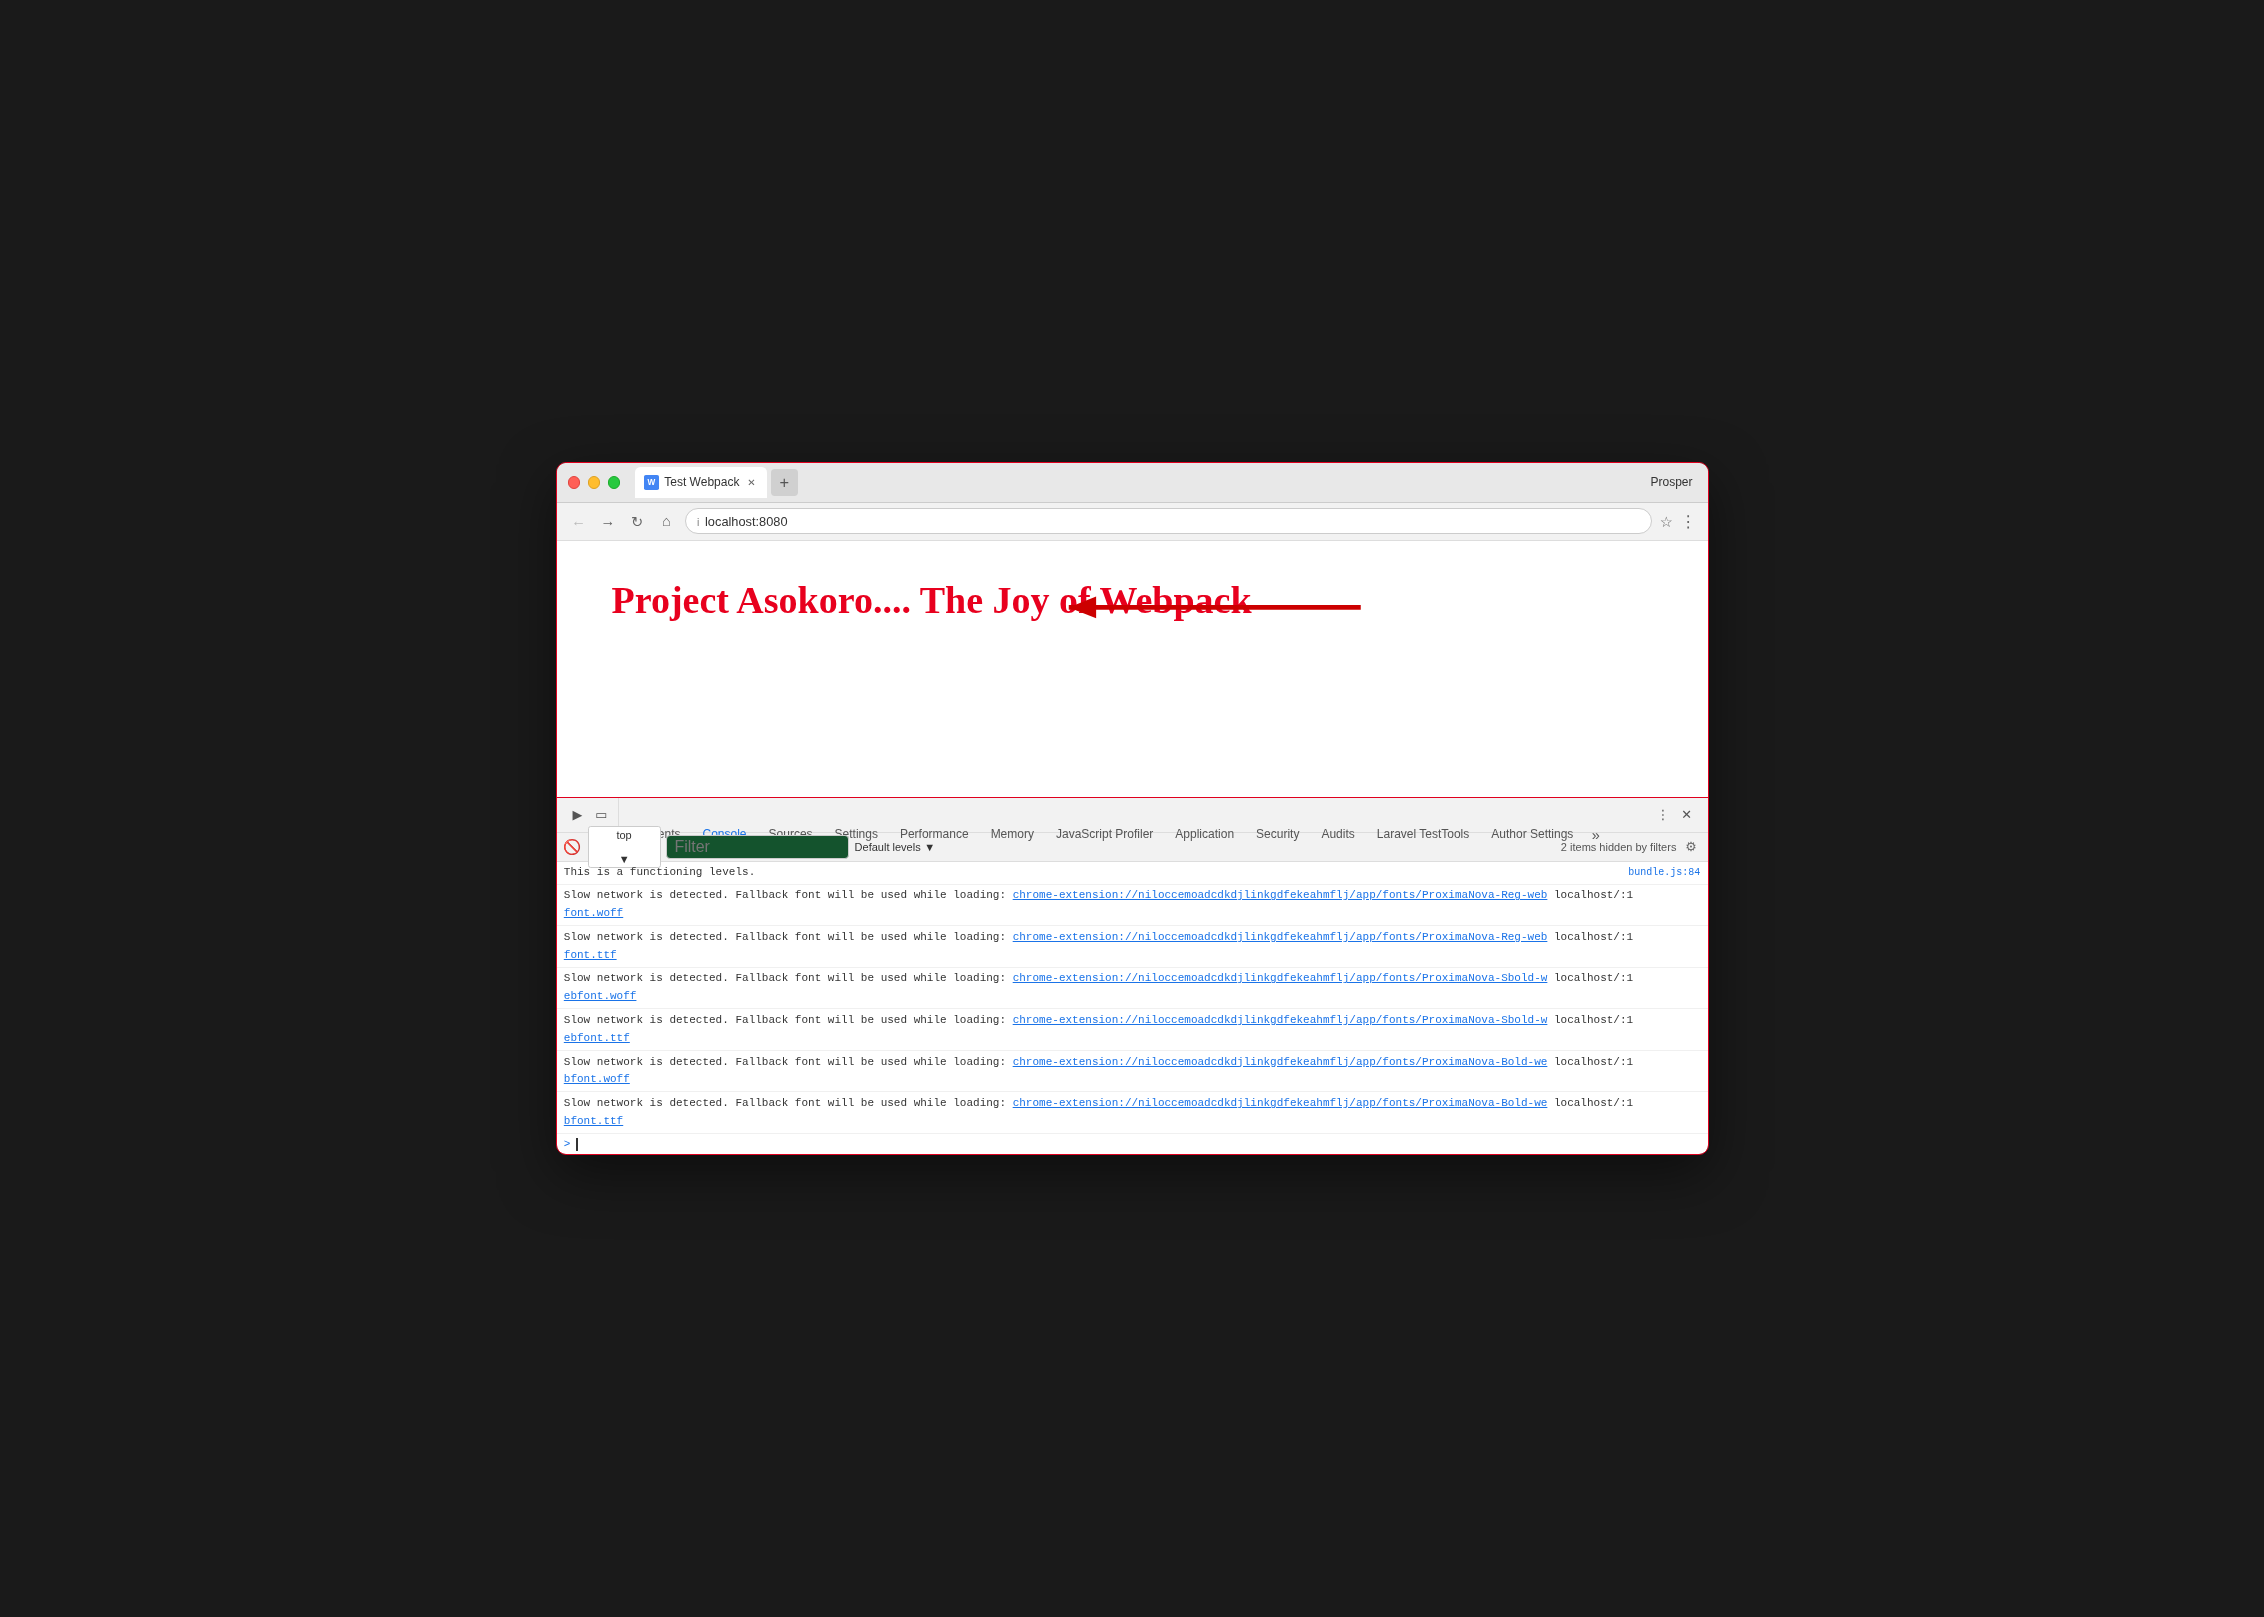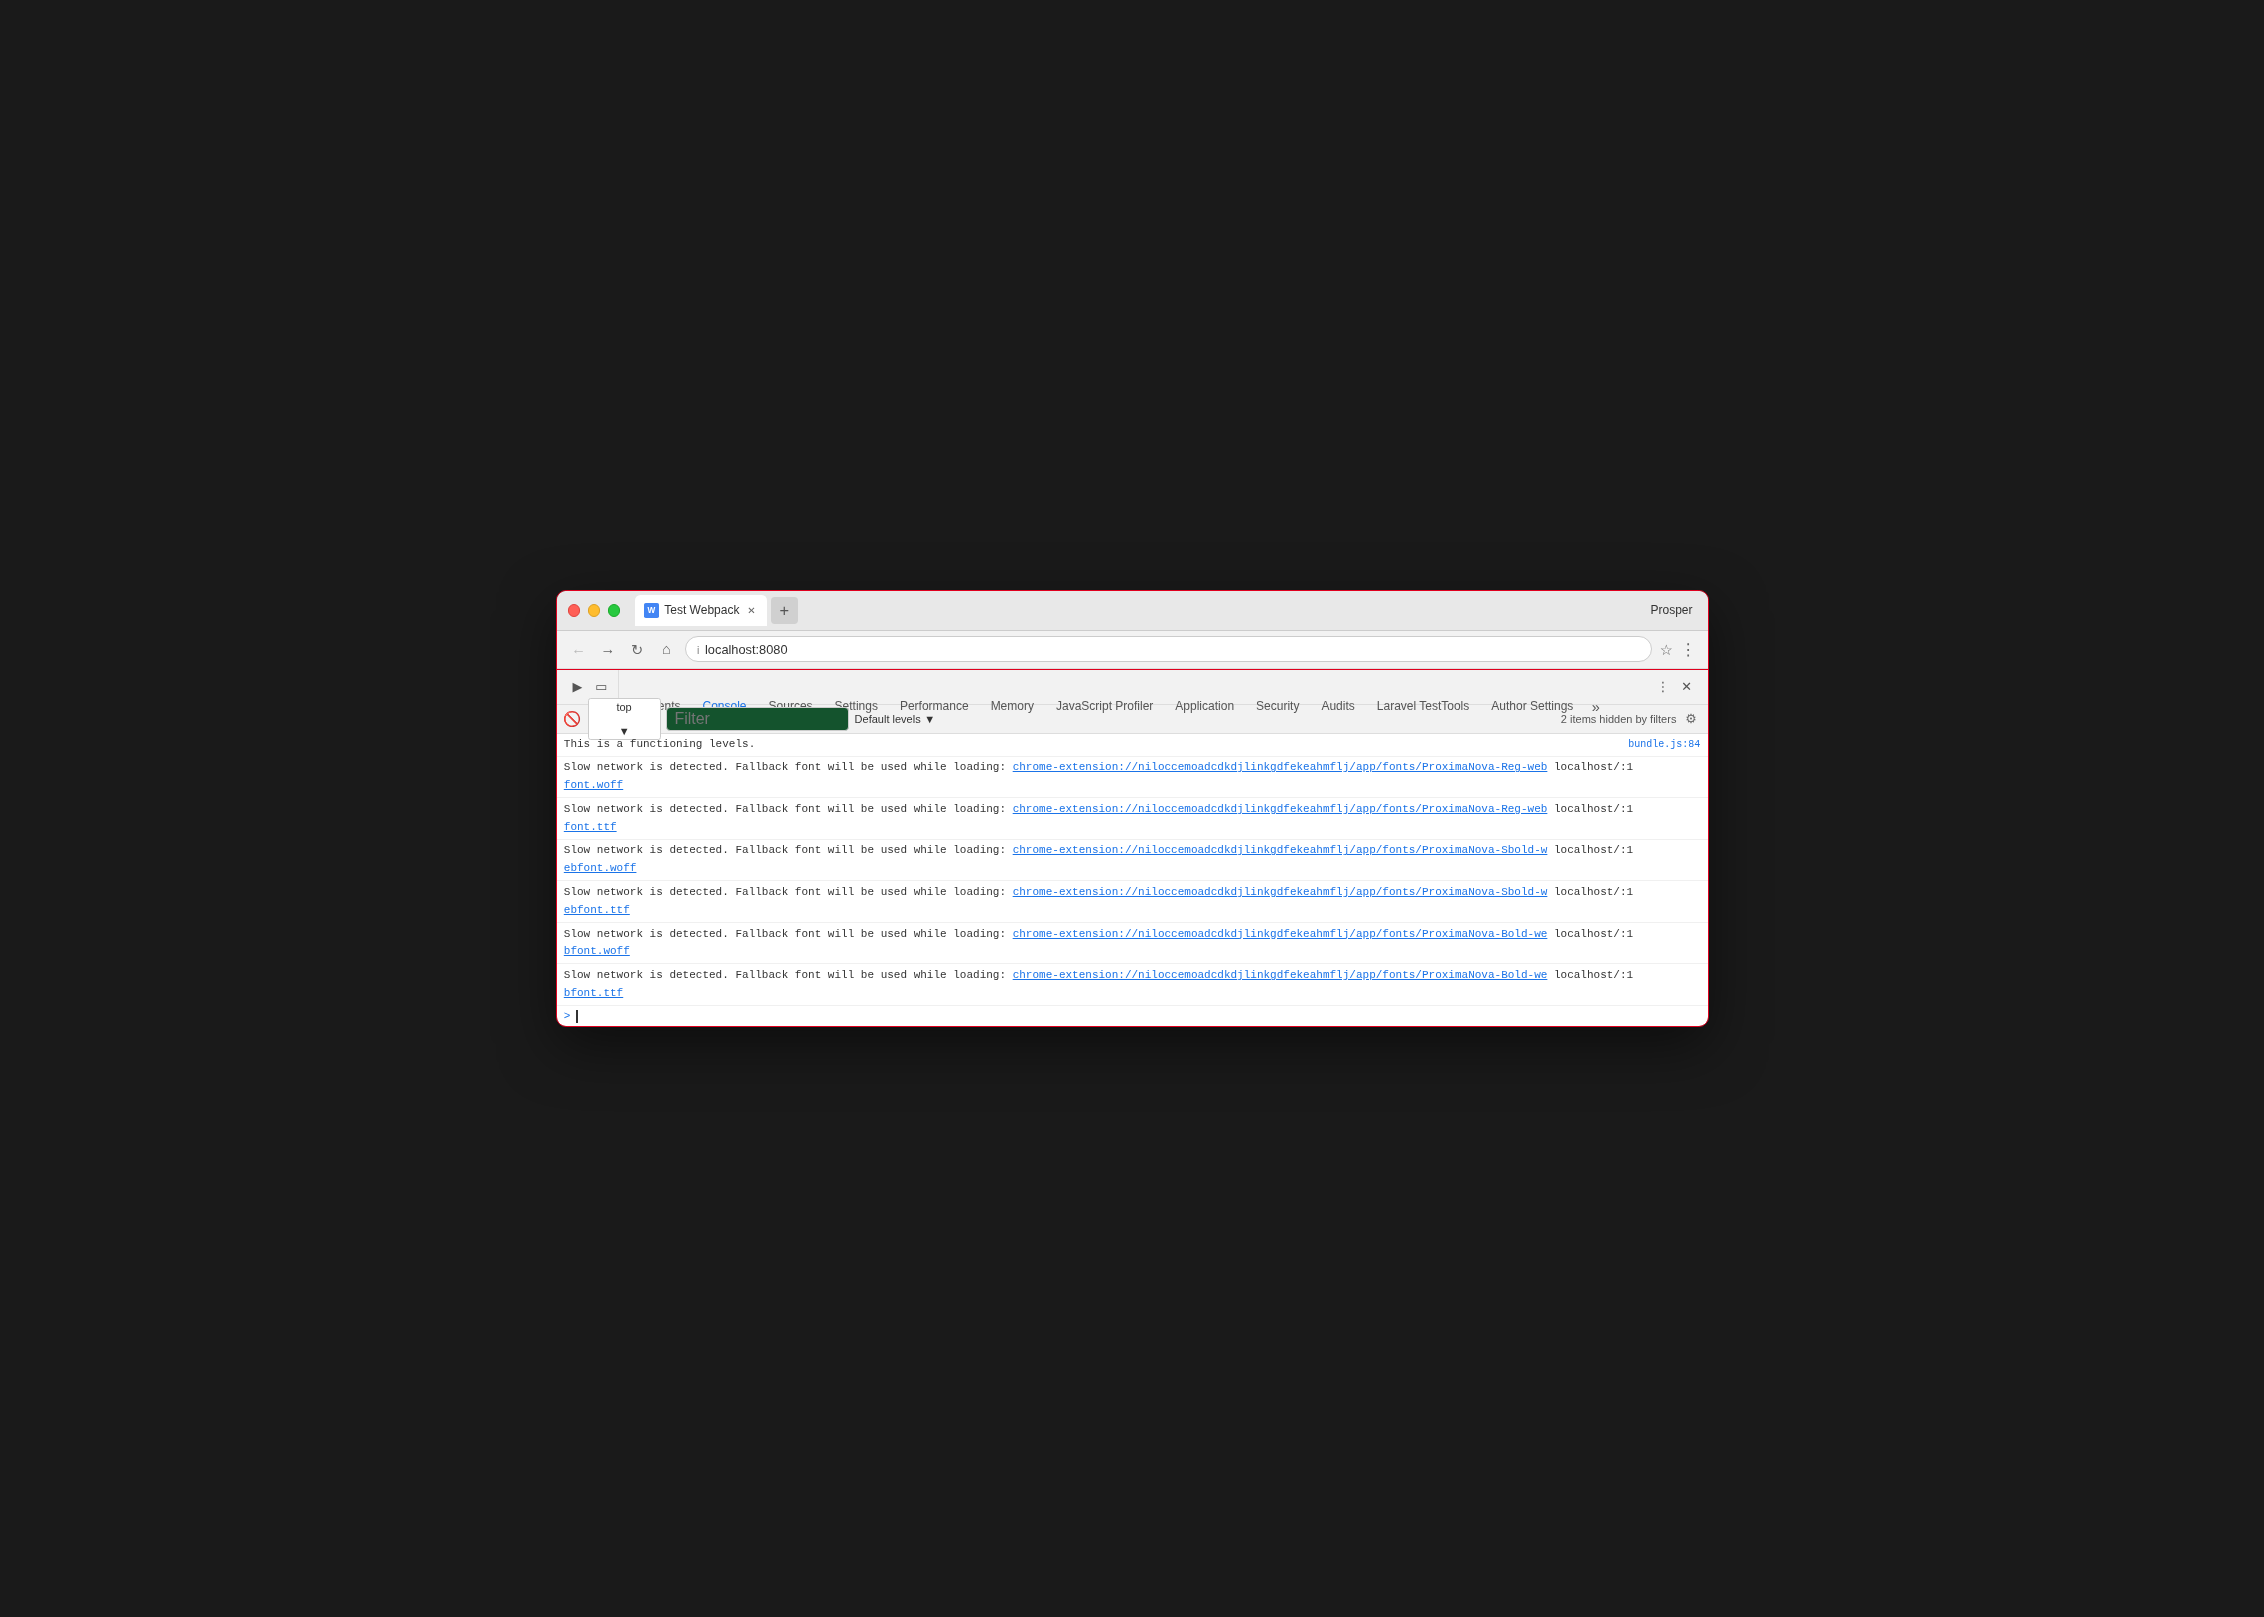--- a/index.html
+++ b/index.html
@@ -375,20 +375,32 @@
     <div class="nav-btn">↻</div>
     <div class="nav-btn">⌂</div>
     <div class="address-input-wrap">
       <span class="lock-icon">ℹ</span>
       <span class="address-text">localhost:8080</span>
     </div>
     <div class="bookmark-icon">☆</div>
     <div class="menu-icon">⋮</div>
   </div>
 
+  <div class="browser-content">
+    <h1 class="page-heading">
+      <span>Project Asokoro.... </span><span>The Joy of Webpack</span>
+    </h1>
+
+    <div class="arrow-container">
+      <svg class="arrow-svg" viewBox="0 0 400 60" xmlns="http://www.w3.org/2000/svg">
+        <line x1="380" y1="20" x2="60" y2="20" stroke="#cc0000" stroke-width="5"></line>
+        <polygon points="60,20 90,8 90,32" fill="#cc0000"></polygon>
+      </svg>
+    </div>
+  </div>
 
   <div class="devtools">
 
     <div class="devtools-toolbar">
       <div class="devtools-icons">
         <div class="dt-icon">▶</div>
         <div class="dt-icon">▭</div>
       </div>
       <div class="devtools-tabs">
         <div class="dt-tab">Elements</div>

